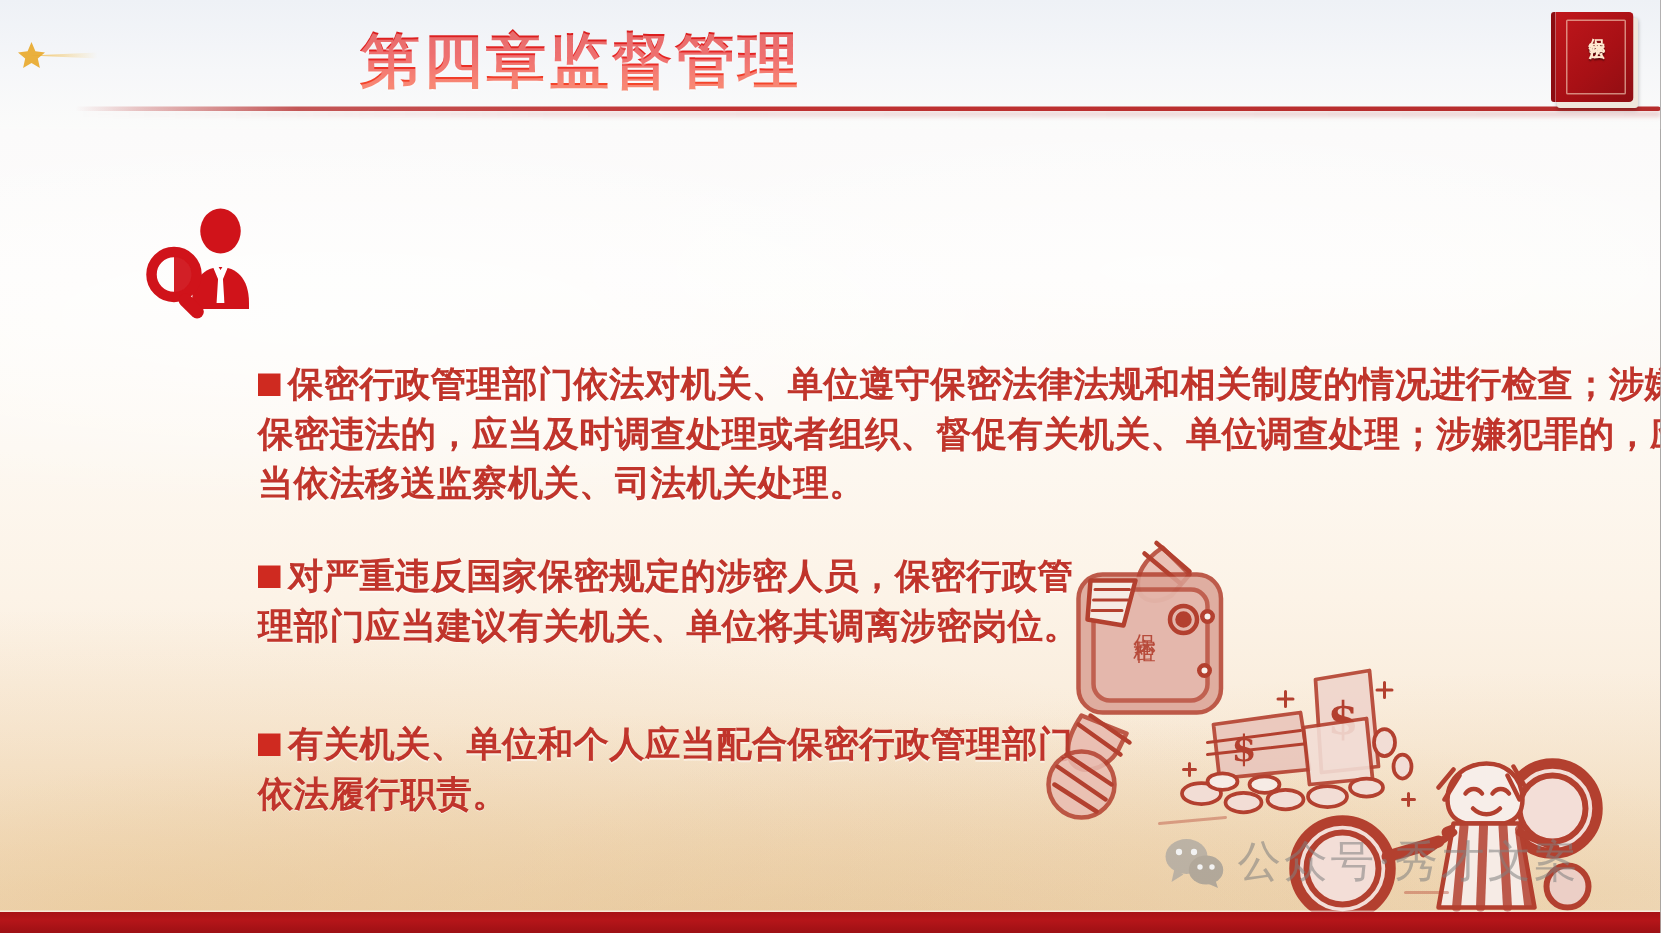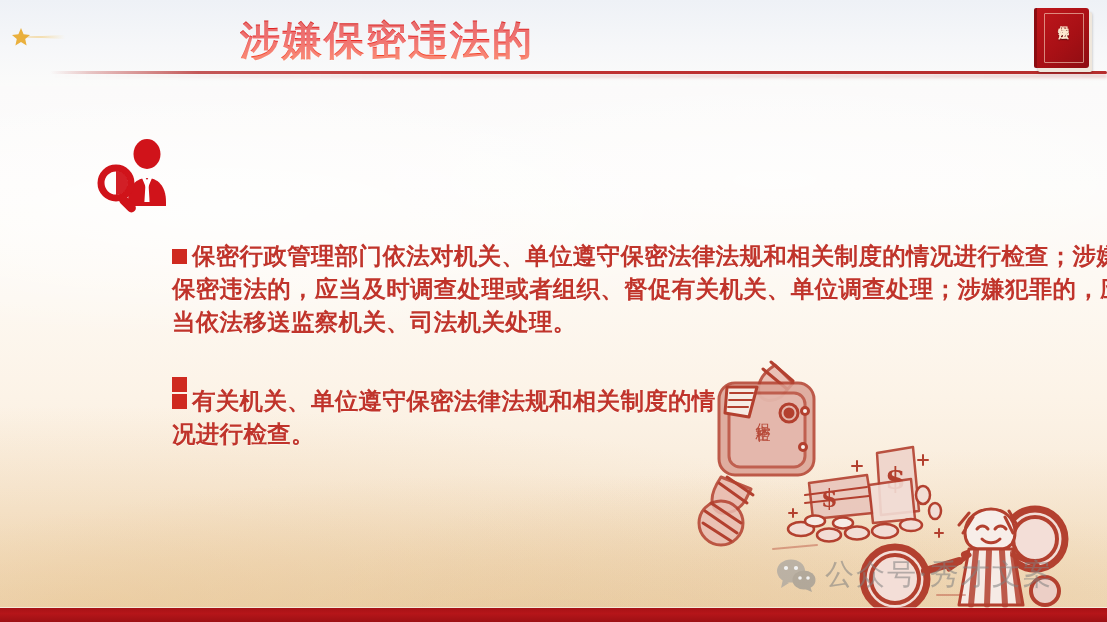--- a/index.html
+++ b/index.html
@@ -233,21 +233,21 @@
     <defs>
       <linearGradient id="trailg" x1="0" y1="0" x2="1" y2="0">
         <stop offset="0%" stop-color="#f0b23a" stop-opacity="0.85"></stop>
         <stop offset="100%" stop-color="#f5cf72" stop-opacity="0"></stop>
       </linearGradient>
     </defs>
     <path d="M10 11 L55 9 L55 13 Z" fill="url(#trailg)"></path>
     <path d="M11 2 L13.6 8.2 L20 9 L15.2 13 L16.6 19.4 L11 16 L5.4 19.4 L6.8 13 L2 9 L8.4 8.2 Z" fill="#e8a92c" opacity="0.92"></path>
   </svg>
 
-  <div class="header-title">涉嫌保密违法的</div>
+  <div class="header-title">第四章监督管理</div>
   <div class="header-rule"></div>
   <div class="header-rule-soft"></div>
 
   <div class="book-badge">
     <div class="book-pages"></div>
     <div class="book-cover">
       <div class="book-inner-line"></div>
       <div class="book-title">保密法</div>
     </div>
   </div>
@@ -266,24 +266,25 @@
     <path d="M21 33 A12 12 0 0 1 21 57 Z" fill="#d0131a" opacity="0.95"></path>
   </svg>
 
   <div class="content">
     <div class="bullet b1">
       <span class="marker"></span>
       <span>保密行政管理部门依法对机关、单位遵守保密法律法规和相关制度的情况进行检查；涉嫌保密违法的，应当及时调查处理或者组织、督促有关机关、单位调查处理；涉嫌犯罪的，应当依法移送监察机关、司法机关处理。</span>
     </div>
     <div class="bullet b2">
       <span class="marker"></span>
+      <span>对严重违反国家保密规定的涉密人员，保密行政管理部门应当建议有关机关、单位将其调离涉密岗位。</span>
     </div>
     <div class="bullet b3">
       <span class="marker"></span>
-      <span>有关机关、单位遵守保密法律法规和相关制度的情况进行检查。</span>
+      <span>有关机关、单位和个人应当配合保密行政管理部门依法履行职责。</span>
     </div>
   </div>
 
   <svg class="illustration" viewBox="0 0 390 265">
     <g stroke="#b3402f" fill="none" stroke-linecap="round" stroke-linejoin="round">
 
       <g stroke-width="3">
         <path d="M78 22 C66 30 60 40 62 50 C64 58 74 60 84 54 L96 40 Z" fill="#e8b9ae" opacity="0.85"></path>
         <path d="M66 26 L90 46 M74 19 L96 38" stroke-width="3"></path>
         <rect x="22" y="40" width="95" height="92" rx="16" fill="#dba295" opacity="0.85"></rect>

